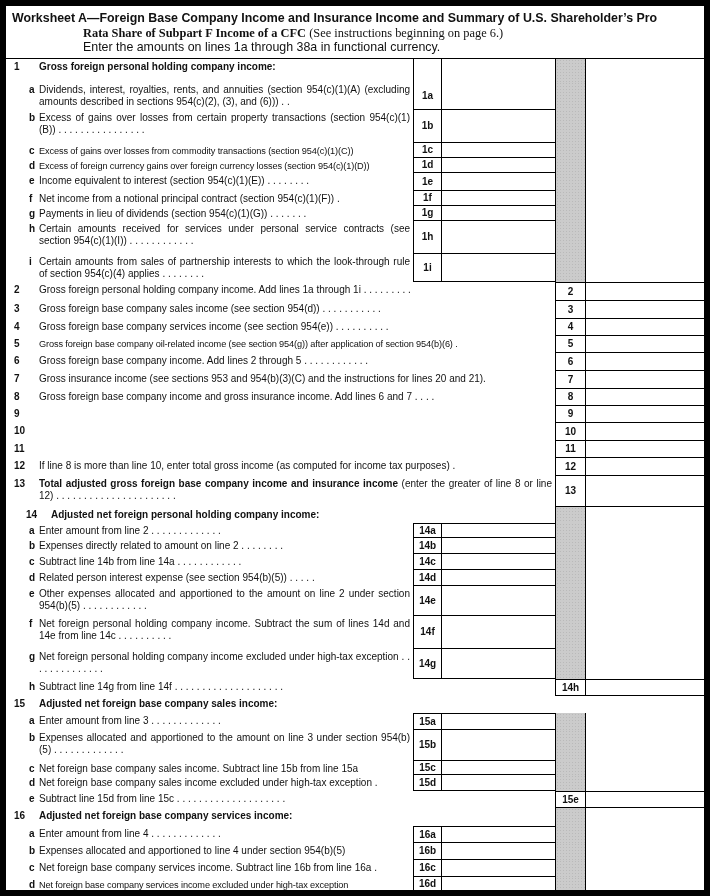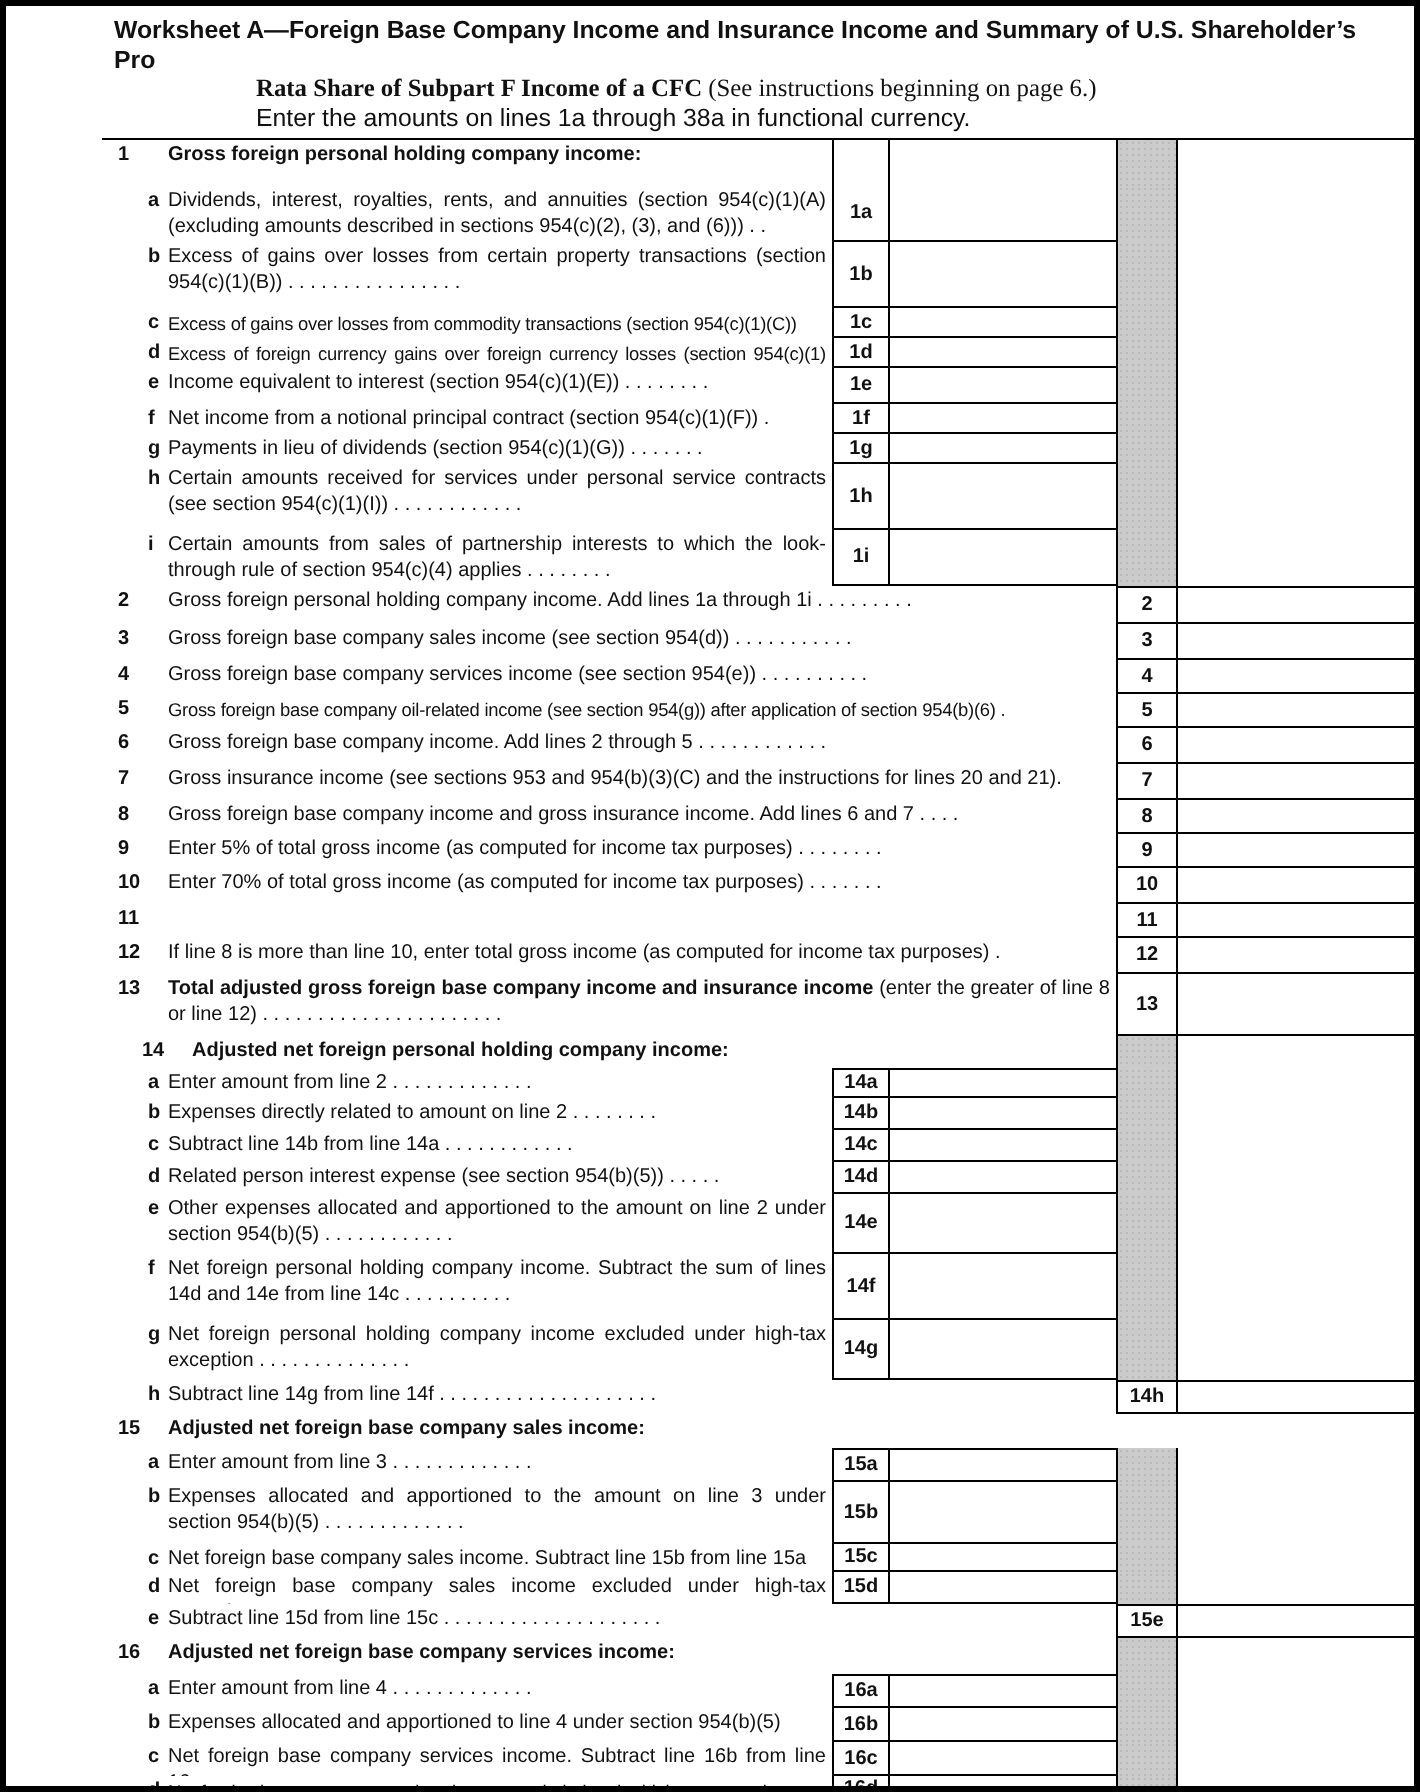--- a/index.html
+++ b/index.html
@@ -1,24 +1,23 @@
 <!DOCTYPE html>
 <html><head>
 <meta charset="utf-8">
 <style>
   * { box-sizing: border-box; margin: 0; padding: 0; }
   html,body { background:#fff; }
   body { font-family: "Liberation Sans", "DejaVu Sans", sans-serif; color:#111; }
 
   .page {
     width: 710px; height: 896px;
-    border: 3px solid #000000;
+    border: 6px solid #000000;
     background: #fff;
     overflow: hidden;
-    padding-left: 48px;
   }
 
   
   .hdr { padding: 5px 6px 3px 6px; }
   .hdr .t1 { font-size: 12.4px; font-weight: bold; line-height: 14.6px; }
   .hdr .t2 { font-size: 12.4px; line-height: 14.6px; padding-left: 71px; font-family: Liberation Serif, serif; }
   .hdr .t2 .b { font-weight: bold; }
   .hdr .t2 .n { font-weight: normal; }
   .hdr .t3 { font-size: 12.4px; line-height: 14.6px; padding-left: 71px; }
 
@@ -275,31 +274,29 @@
       <span class="txt"><span class="main">Gross foreign base company income and gross insurance income. Add lines 6 and 7 . . . .</span><span class="note"></span></span>
     </div>
 
     <div class="cell olabel">8</div>
     <div class="cell obox"></div>
   </div>
       <div class="row outer" style="height: 17px;">
     <div class="desc">
       <span class="num">9</span>
       <span class="let"></span>
-      <span class="txt"><span class="main">Enter 5% of total gross income (as computed for income tax purposes) . . . . . . . .</span><span class="note"></span></span>
     </div>
 
     <div class="cell olabel">9</div>
     <div class="cell obox"></div>
   </div>
       <div class="row outer" style="height: 18px;">
     <div class="desc">
       <span class="num">10</span>
       <span class="let"></span>
-      <span class="txt"><span class="main">Enter 70% of total gross income (as computed for income tax purposes) . . . . . . .</span><span class="note"></span></span>
     </div>
 
     <div class="cell olabel">10</div>
     <div class="cell obox"></div>
   </div>
       <div class="row outer cond" style="height: 17px;">
     <div class="desc">
       <span class="num">11</span>
       <span class="let"></span>
     </div>

